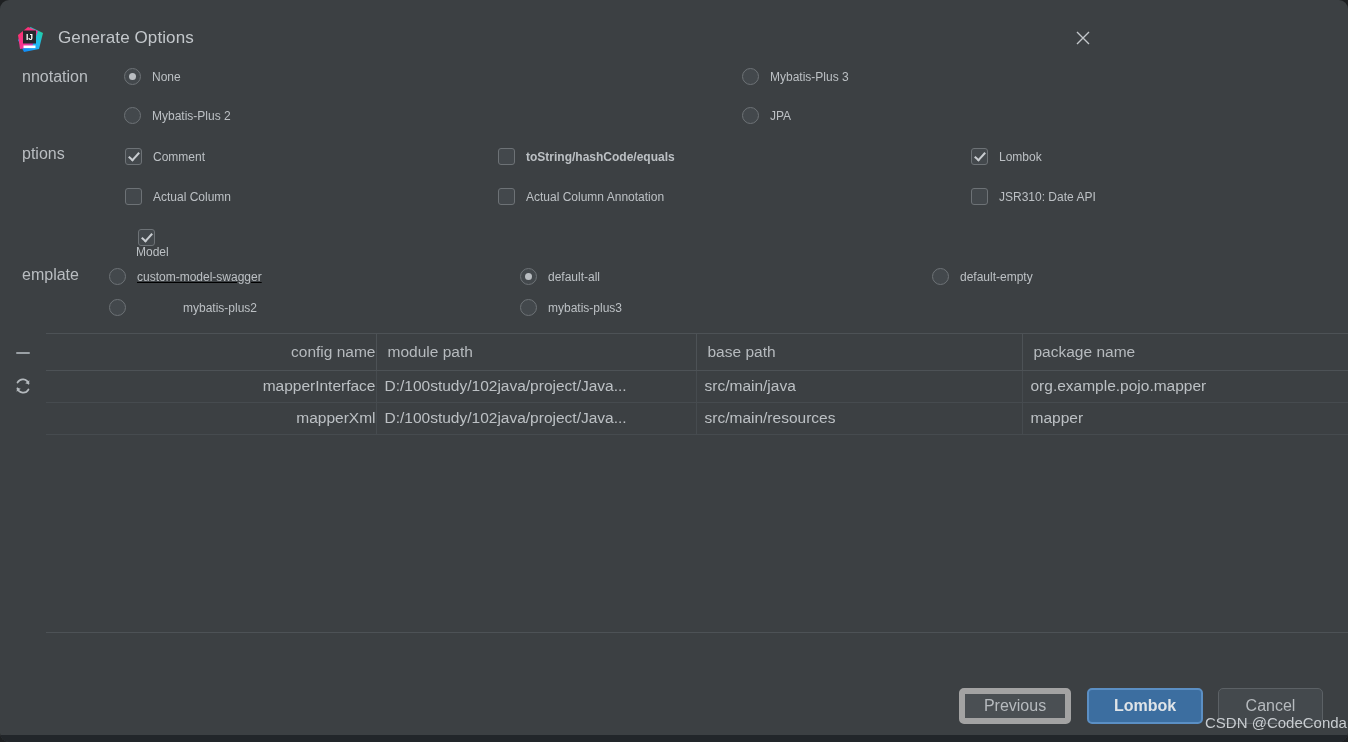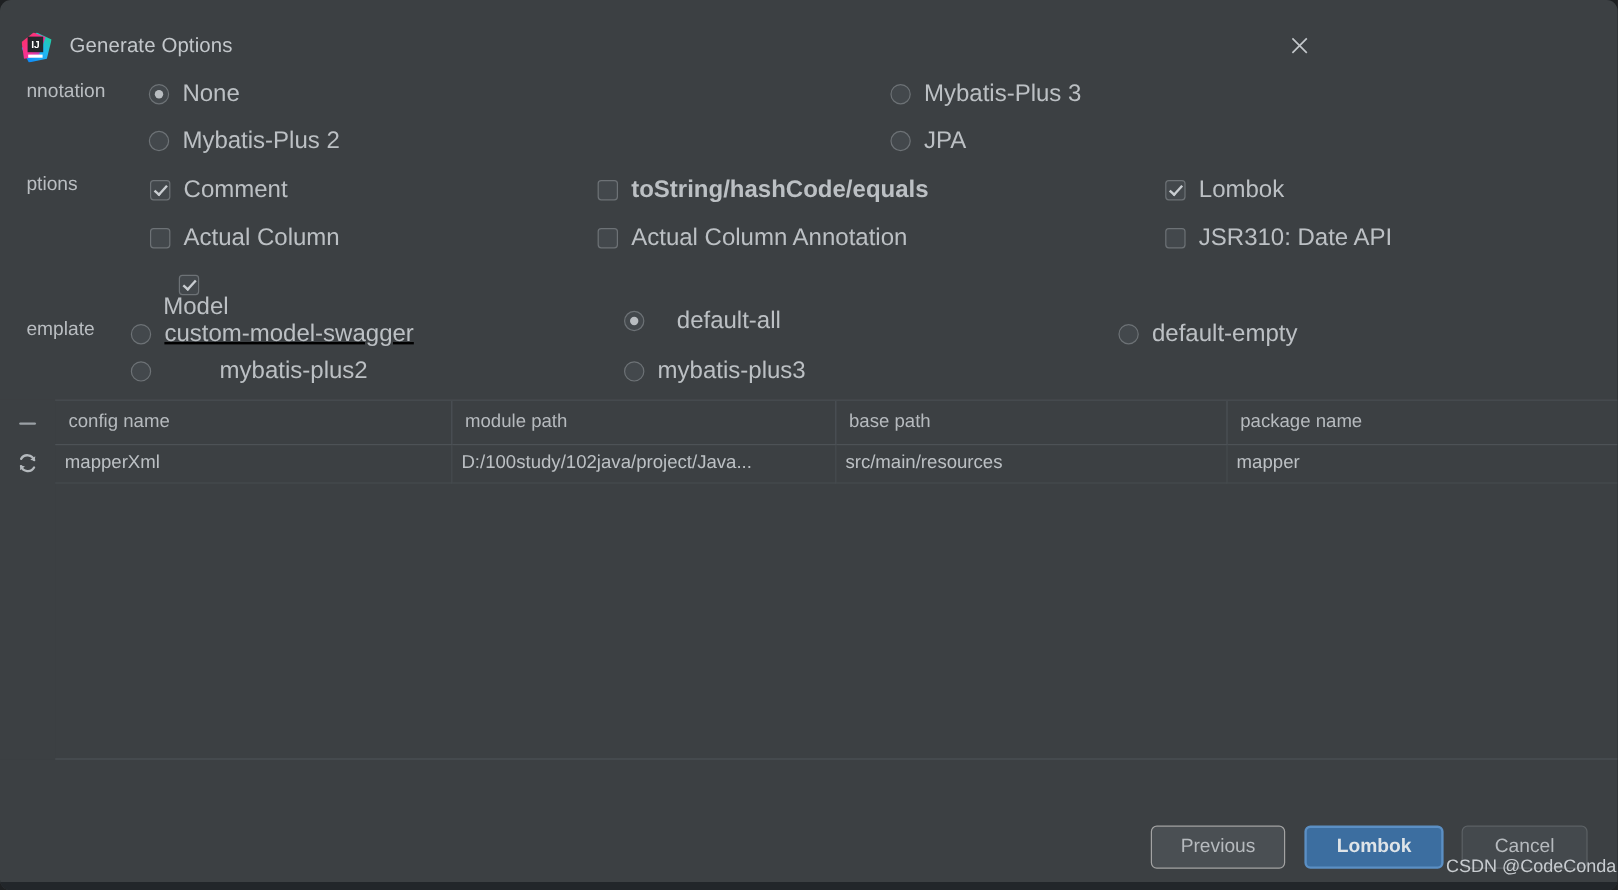--- a/index.html
+++ b/index.html
@@ -63,21 +63,21 @@
   }
 
   .opt {
     position: absolute;
     display: flex;
     align-items: center;
     white-space: nowrap;
     cursor: pointer;
   }
   .opt .lbl {
-    font-size: 20px;
+    font-size: 12px;
     color: #bcc0c4;
     margin-left: 11px;
     line-height: 1;
   }
 
   
   .radio {
     width: 17px; height: 17px;
     border-radius: 50%;
     border: 1px solid #6d7276;
@@ -172,21 +172,21 @@
     color: #bcc0c4;
     padding: 0 0 0 8px;
     border-bottom: 1px solid #464b4f;
     border-right: 1px solid #464b4f;
     box-sizing: border-box;
     white-space: nowrap;
     overflow: hidden;
     text-overflow: ellipsis;
   }
   td:last-child { border-right: none; }
-  .col-config { width: 330px; }
+  .col-config { width: 330px; text-align: right; }
   .col-module { width: 320px; }
   .col-base   { width: 326px; }
   .col-pkg    { width: 326px; }
 
   
   #buttons {
     position: absolute;
     left: 0; top: 683px;
     width: 1348px; height: 50px;
   }
@@ -197,21 +197,21 @@
     font-size: 16px;
     display: flex;
     align-items: center;
     justify-content: center;
     box-sizing: border-box;
     cursor: pointer;
   }
   #btn-previous {
     left: 959px; top: 5px; width: 112px;
     background: #4a4f53;
-    border: 1px solid #a3a3a3;
+    border: 6px solid #a3a3a3;
     color: #b6babe;
   }
   #btn-finish {
     left: 1087px; top: 5px; width: 116px;
     background: #3c6ea0;
     border: 2px solid #5b8fc4;
     color: #dfe4e8;
     font-weight: bold;
   }
   #btn-cancel {
@@ -334,21 +334,21 @@
     <span class="lbl">Model</span>
   </div>
 
   <div class="row-label" style="left:22px; top:266px;">emplate</div>
 
   <div class="opt" style="left:109px; top:268px;text-decoration:underline;">
     <span class="radio"></span>
     <span class="lbl">custom-model-swagger</span>
   </div>
 
-  <div class="opt" style="left:520px; top:257px;gap:16px;">
+  <div class="opt" style="left:520px; top:268px;">
     <span class="radio on"></span>
     <span class="lbl">default-all</span>
   </div>
 
   <div class="opt" style="left:932px; top:268px;">
     <span class="radio"></span>
     <span class="lbl">default-empty</span>
   </div>
 
   <div class="opt" style="left:109px; top:299px;gap:46px;">
@@ -384,20 +384,26 @@
         <thead>
           <tr>
             <th class="col-config">config name</th>
             <th class="col-module">module path</th>
             <th class="col-base">base path</th>
             <th class="col-pkg">package name</th>
           </tr>
         </thead>
         <tbody>
           <tr>
+            <td class="col-config">mapperInterface</td>
+            <td class="col-module">D:/100study/102java/project/Java...</td>
+            <td class="col-base">src/main/java</td>
+            <td class="col-pkg">org.example.pojo.mapper</td>
+          </tr>
+          <tr>
             <td class="col-config">mapperXml</td>
             <td class="col-module">D:/100study/102java/project/Java...</td>
             <td class="col-base">src/main/resources</td>
             <td class="col-pkg">mapper</td>
           </tr>
         </tbody>
       </table>
     </div>
   </div>
 

